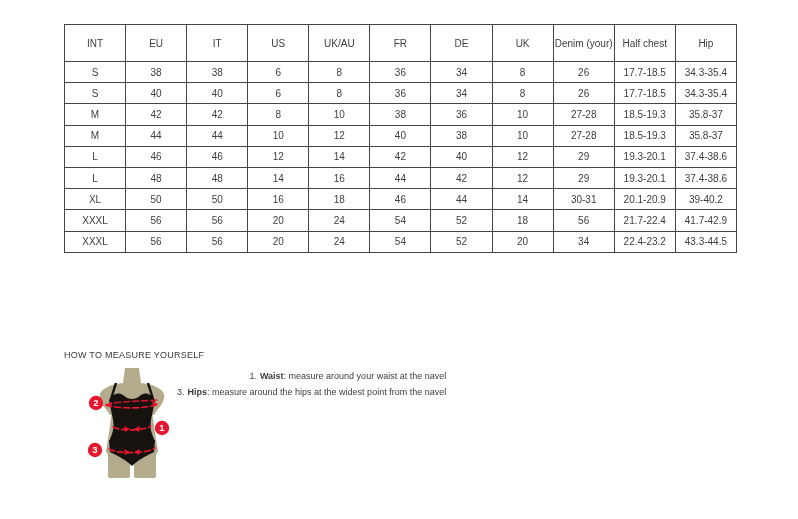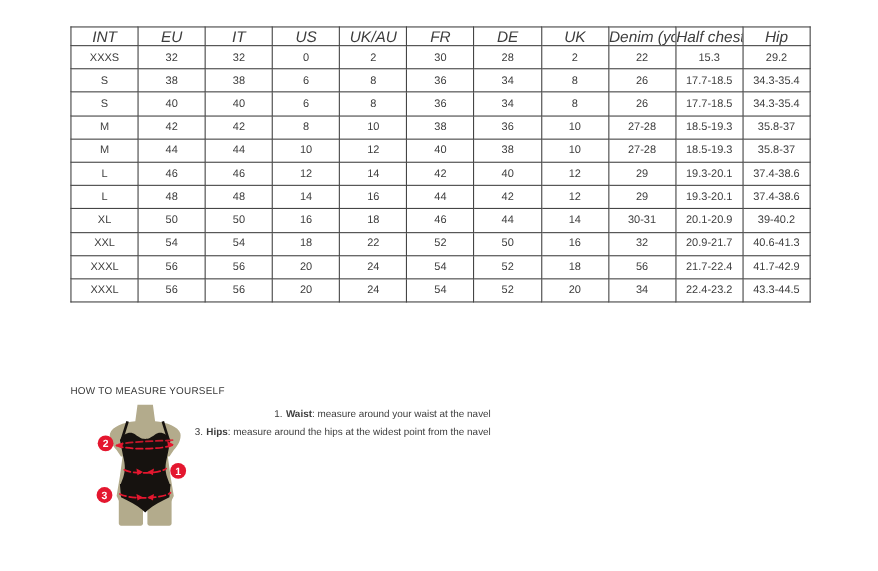--- a/index.html
+++ b/index.html
@@ -5,21 +5,21 @@
   * { margin:0; padding:0; box-sizing:border-box; }
   html,body { width:798px; height:519px; background:#ffffff;
     font-family:"Liberation Sans", sans-serif; position:relative; overflow:hidden; }
 
   .size-table { position:absolute; left:64px; top:24px; width:673px;
     border-collapse:collapse; table-layout:fixed; }
   .size-table th, .size-table td {
     border:1px solid #454545; color:#3d3d3d; font-size:10px; font-weight:400;
     text-align:center; vertical-align:middle; padding:0; height:21.2px;
     white-space:nowrap; overflow:hidden; }
-  .size-table thead th { height:15px; font-size:14px;font-style:italic; }
+  .size-table thead th { height:37px; font-size:10px; }
 
   .guide-heading { position:absolute; left:64px; top:350px; font-size:9px;
     font-weight:400; color:#383838; letter-spacing:.25px; }
 
   .figure-wrap { position:absolute; left:82px; top:367px; width:100px; height:112px; }
 
   .steps { position:absolute; left:177px; top:372px; color:#3d3d3d; font-size:9px;text-align:right; }
   .step { margin-bottom:7.4px; line-height:9px; }
   .step .num { margin-right:3px; }
   .step .lbl { font-weight:700; }
@@ -38,33 +38,20 @@
         <th>FR</th>
         <th>DE</th>
         <th>UK</th>
         <th>Denim (your)</th>
         <th>Half chest</th>
         <th>Hip</th>
       </tr>
   </thead>
   <tbody>
       <tr>
-        <td>XXXS</td>
-        <td>32</td>
-        <td>32</td>
-        <td>0</td>
-        <td>2</td>
-        <td>30</td>
-        <td>28</td>
-        <td>2</td>
-        <td>22</td>
-        <td>15.3</td>
-        <td>29.2</td>
-      </tr>
-      <tr>
         <td>S</td>
         <td>38</td>
         <td>38</td>
         <td>6</td>
         <td>8</td>
         <td>36</td>
         <td>34</td>
         <td>8</td>
         <td>26</td>
         <td>17.7-18.5</td>
@@ -140,33 +127,20 @@
         <td>50</td>
         <td>50</td>
         <td>16</td>
         <td>18</td>
         <td>46</td>
         <td>44</td>
         <td>14</td>
         <td>30-31</td>
         <td>20.1-20.9</td>
         <td>39-40.2</td>
-      </tr>
-      <tr>
-        <td>XXL</td>
-        <td>54</td>
-        <td>54</td>
-        <td>18</td>
-        <td>22</td>
-        <td>52</td>
-        <td>50</td>
-        <td>16</td>
-        <td>32</td>
-        <td>20.9-21.7</td>
-        <td>40.6-41.3</td>
       </tr>
       <tr>
         <td>XXXL</td>
         <td>56</td>
         <td>56</td>
         <td>20</td>
         <td>24</td>
         <td>54</td>
         <td>52</td>
         <td>18</td>

